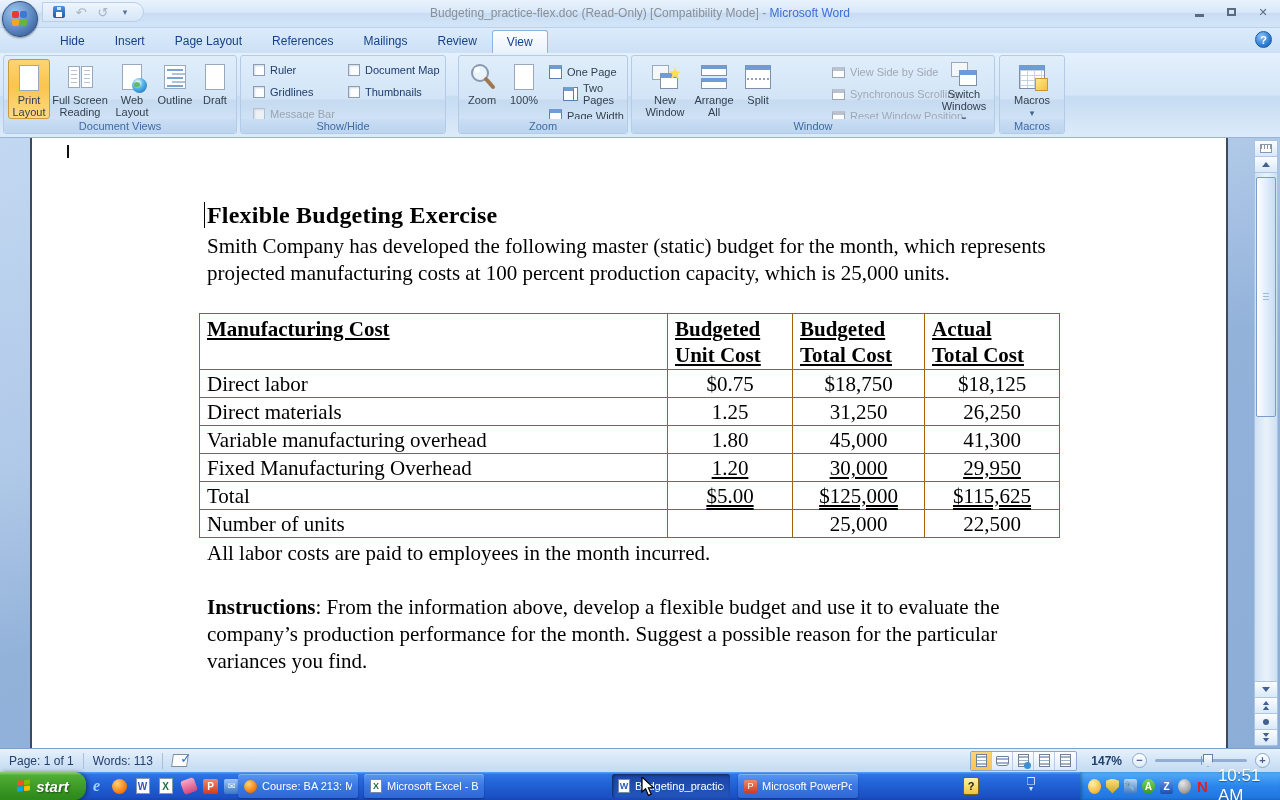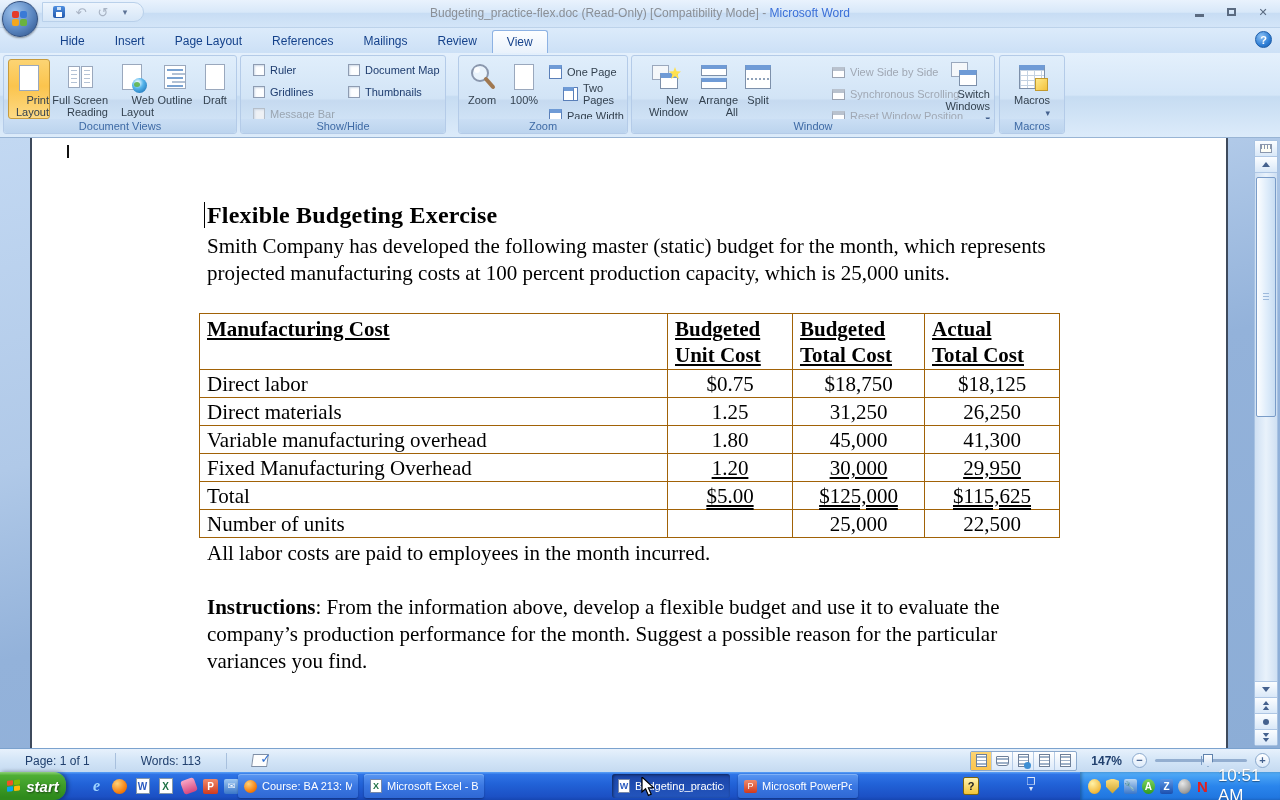--- a/index.html
+++ b/index.html
@@ -48,21 +48,21 @@
     font-size:11px; display:flex; align-items:center; justify-content:center; border:1px solid #1c5ca8; }
   
   #ribbon { position:absolute; left:0; top:53px; width:1280px; height:85px;
     background:linear-gradient(#e4f0fc,#d4e6f8 50%,#c6dcf2 52%,#dcebfa); border-bottom:1px solid #98b4d4; }
   .rgroup { position:absolute; top:2px; height:79px; border:1px solid #b4cbe8; border-radius:3px;
     background:linear-gradient(#e0eefb,#d2e4f6 55%,#c6daf0 58%,#d6e8f9); }
   .rgroup-label { position:absolute; left:0; right:0; bottom:0; height:14px; text-align:center;
     color:#3e6aa5; font-size:11px; line-height:14px; background:linear-gradient(#cadef4,#bcd4ee);
     border-radius:0 0 3px 3px; }
   .bigbtn { position:absolute; top:3px; display:flex; flex-direction:column; align-items:center;
-    gap:2px; padding-top:3px; height:60px; border-radius:3px; color:#33414f; text-align:right; line-height:12px; }
+    gap:2px; padding-top:3px; height:60px; border-radius:3px; color:#33414f; text-align:center; line-height:12px; }
   .bigbtn.sel { background:linear-gradient(#fcd473,#fbc44d 45%,#fdda85); border:1px solid #c79b3d; }
   .iconbox { width:32px; height:30px; display:flex; align-items:center; justify-content:center; position:relative; }
   .pageicon { width:20px; height:26px; background:#fff; border:1px solid #9aa8bd; padding:4px 3px; }
   .pageicon .lines { width:100%; height:100%;
     background:repeating-linear-gradient(#aebdd2 0 1px, transparent 1px 4px); }
   .bookicon { display:flex; gap:1px; }
   .bookicon .pg { width:12px; height:22px; background:#fff; border:1px solid #9aa8bd; padding:3px 2px; }
   .bookicon .pg i { display:block; height:100%;
     background:repeating-linear-gradient(#b4c3d6 0 1px, transparent 1px 4px); }
   .globe { position:absolute; right:1px; bottom:-1px; width:15px; height:15px; border-radius:50%;
@@ -134,21 +134,21 @@
   #sb-thumb::after { content:""; position:absolute; left:6px; right:6px; top:50%; height:7px; margin-top:-4px;
     background:repeating-linear-gradient(#9db9dc 0 1px, transparent 1px 3px); }
   #sb-bottom { position:absolute; left:0; right:0; bottom:0; }
   #sb-bottom .sbbtn { border-top:1px solid #aec6e4; border-bottom:none; }
   .dot { width:6px; height:6px; border-radius:50%; background:#44618e; }
   .dbl { display:flex; flex-direction:column; gap:1px; align-items:center; transform:scale(.8); }
   
   #statusbar { position:absolute; left:0; top:748px; width:1280px; height:24px;
     background:linear-gradient(#e7f1fc,#d3e5f7 50%,#c5daf1); border-top:1px solid #7ba2ce;
     display:flex; align-items:center; color:#21406e; font-size:12px; }
-  .sb-item { padding:0 25px; height:100%; display:flex; align-items:center; }
+  .sb-item { padding:0 9px; height:100%; display:flex; align-items:center; }
   .sb-sep { width:1px; height:16px; background:#a8c0dd; }
   .spellbook { width:16px; height:13px; background:#fdfdfd; border:1px solid #7e8ea6; transform:skewX(-8deg); position:relative; }
   .spellbook::after { content:"✓"; position:absolute; right:-4px; top:-4px; color:#2f6fd0; font-size:13px; font-weight:bold; transform:skewX(8deg); }
   #sb-right { margin-left:auto; display:flex; align-items:center; gap:4px; padding-right:10px; }
   #viewbtns { display:flex; border:1px solid #8aa8cc; border-radius:2px; background:linear-gradient(#fff,#dceafa); }
   .vbtn { width:21px; height:18px; display:flex; align-items:center; justify-content:center; border-right:1px solid #b5cbe6; }
   .vbtn:last-child { border-right:none; }
   .vbtn.sel { background:linear-gradient(#fcd473,#fbc44d); }
   .vglyph { width:11px; height:13px; background:#fff; border:1px solid #6d7f99;
     background-image:repeating-linear-gradient(#9fb2c9 0 1px, transparent 1px 3px); background-origin:content-box; padding:2px 1px; }
@@ -159,21 +159,21 @@
   .zoombtn { width:15px; height:15px; border:1px solid #8aa8cc; border-radius:50%;
     background:linear-gradient(#fff,#dceafa); display:flex; align-items:center; justify-content:center;
     color:#44618e; font-weight:bold; font-size:11px; line-height:1; }
   #zoomtrack { width:92px; height:3px; background:#93aed0; border-radius:2px; position:relative; margin:0 4px; }
   #zoomtrack::after { content:""; position:absolute; left:50%; top:-3px; width:1px; height:9px; background:#7d9cc4; }
   #zoomthumb { position:absolute; left:48px; top:-5px; width:10px; height:13px; background:linear-gradient(#fefefe,#cfe0f4);
     border:1px solid #5f82ad; clip-path:polygon(0 0,100% 0,100% 60%,50% 100%,0 60%); }
   
   #taskbar { position:absolute; left:0; top:772px; width:1280px; height:28px;
     background:linear-gradient(#5aa2f7 0%,#2e73e6 9%,#2161d6 45%,#1c50c4 88%,#1646b2 100%); }
-  #startbtn { position:absolute; left:0; top:0; width:66px; height:28px; border-radius:0 12px 12px 0;
+  #startbtn { position:absolute; left:0; top:0; width:86px; height:28px; border-radius:0 12px 12px 0;
     background:linear-gradient(#8fd278 0%,#4fae35 12%,#3c9a26 55%,#2f8a1c 90%);
     box-shadow:2px 0 4px rgba(0,0,0,.4); display:flex; align-items:center; justify-content:center; gap:5px;
     color:#fff; font-weight:bold; font-style:italic; font-size:15px; text-shadow:1px 1px 2px rgba(0,0,0,.5); }
   .flag { width:14px; height:13px; display:grid; grid-template-columns:6px 6px; grid-template-rows:5px 5px; gap:1px; transform:skewY(-6deg); }
   .flag i { border-radius:1px; }
   .flag i:nth-child(1){background:#f35325;} .flag i:nth-child(2){background:#81bc06;}
   .flag i:nth-child(3){background:#05a6f0;} .flag i:nth-child(4){background:#ffba08;}
   #quicklaunch { position:absolute; left:88px; top:0; height:28px; display:flex; align-items:center; gap:6px; }
   .ql { width:17px; height:17px; display:flex; align-items:center; justify-content:center; border-radius:2px; font-weight:bold; }
   .ql-ie { color:#9ed4ff; font-size:16px; font-style:italic; font-family:"Liberation Serif",serif; }

